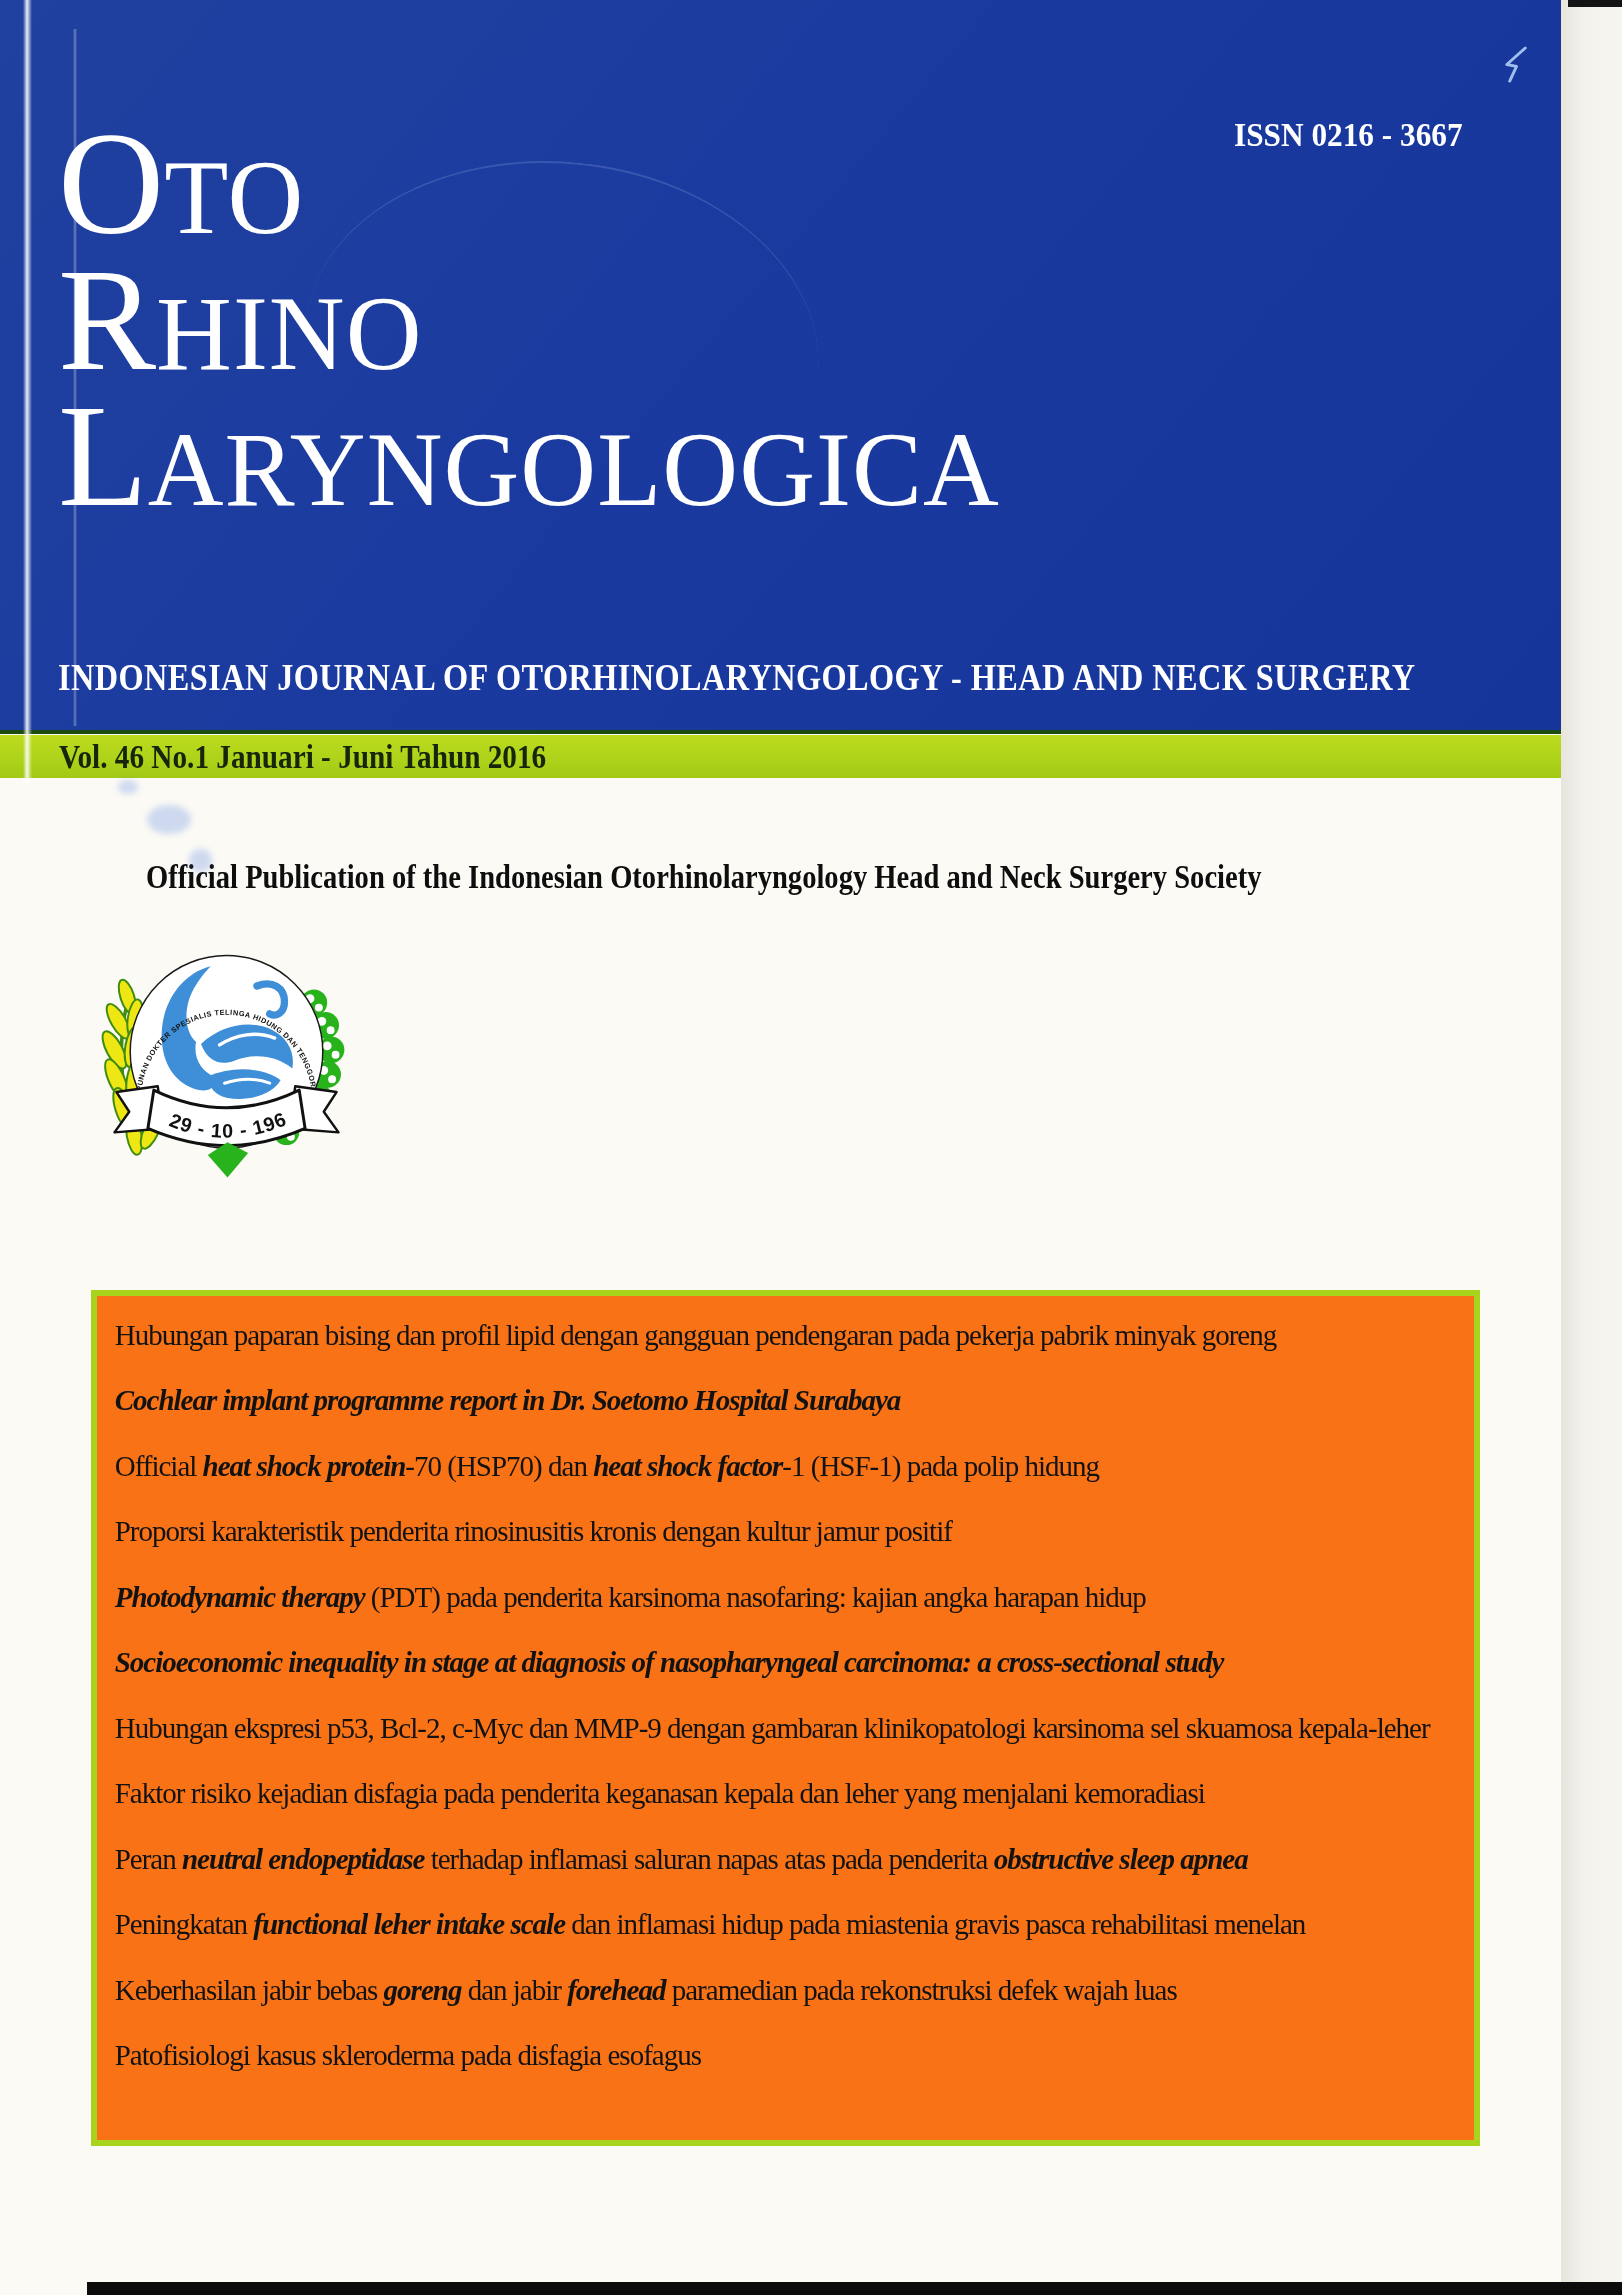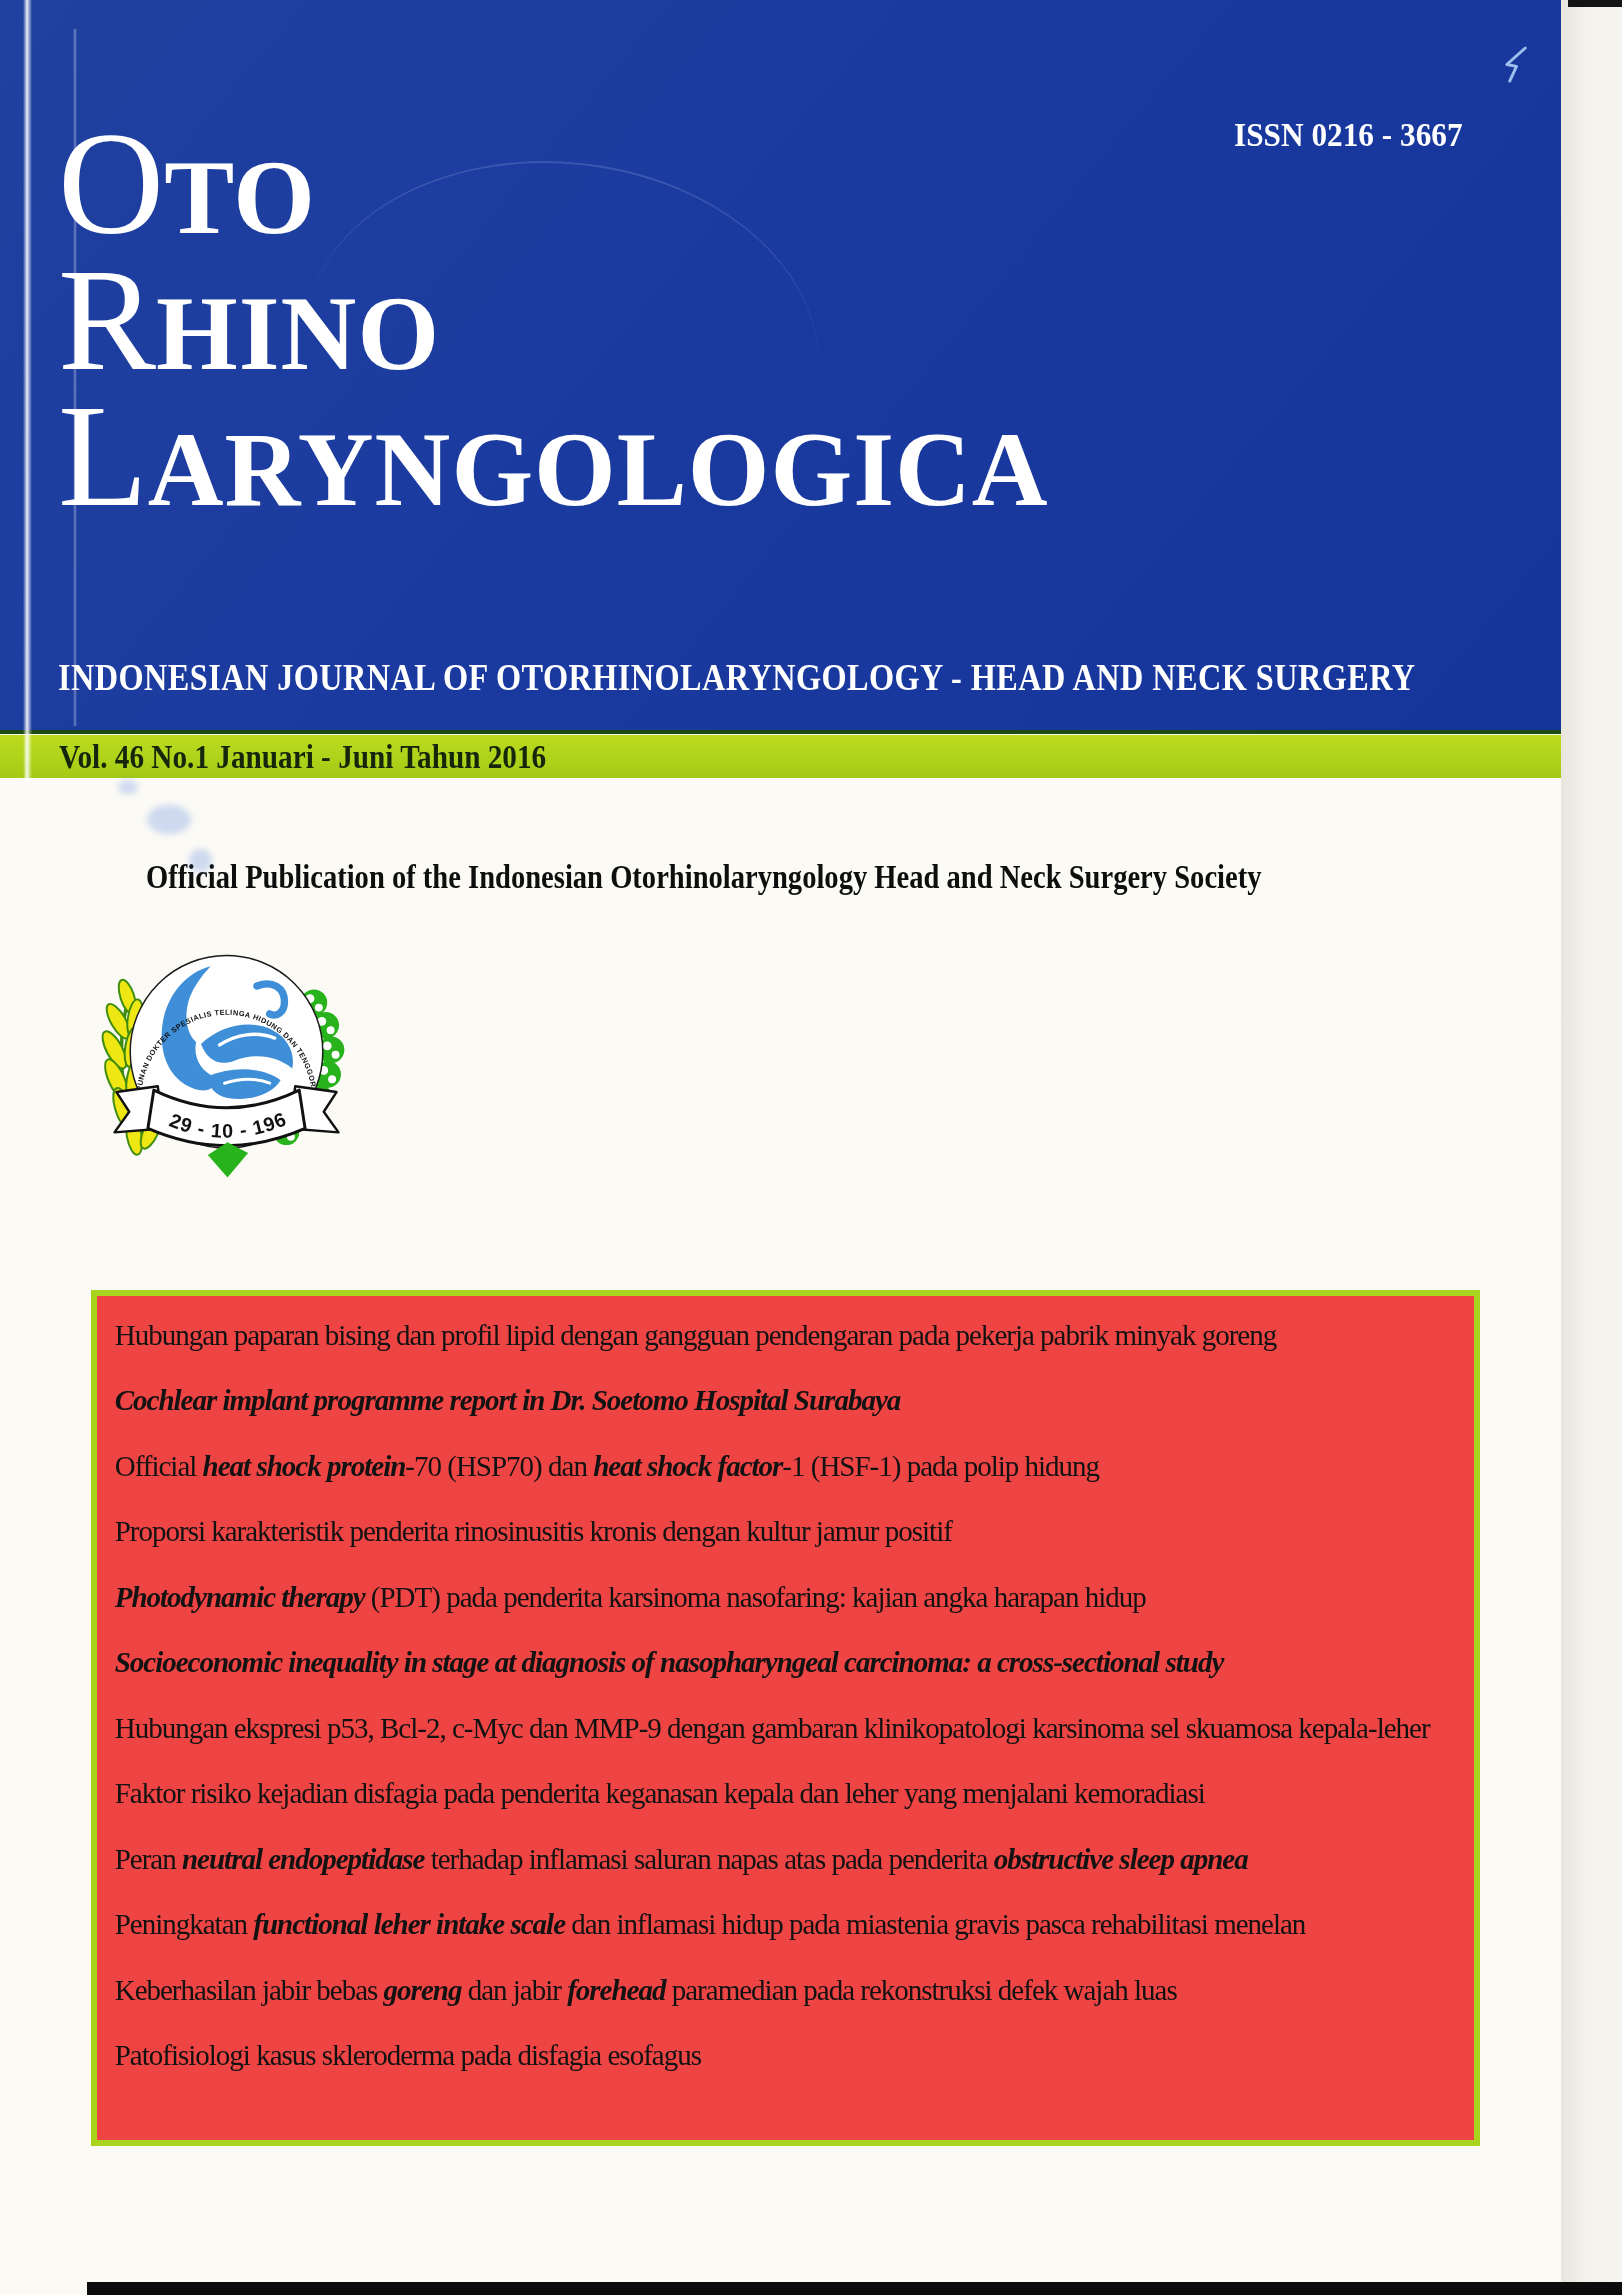--- a/index.html
+++ b/index.html
@@ -12,37 +12,37 @@
   .band-darkline{position:absolute;left:0;top:730px;width:1561px;height:4.4px;background:#1d4c11;}
   .band-green{position:absolute;left:0;top:735px;width:1561px;height:43px;
     background:linear-gradient(180deg,#bcdb1e 0%,#aed31a 55%,#a2c914 100%);}
 
   .issn{position:absolute;left:1234px;top:117px;color:#ffffff;font-weight:700;font-size:34px;
     line-height:36px;white-space:nowrap;transform:scaleX(.92);transform-origin:left center;}
 
   .title-block{position:absolute;left:58px;top:116px;}
   .t-line{height:136px;line-height:136px;white-space:nowrap;color:#ffffff;}
   .t-big{font-size:147px;}
-  .t-small{font-size:105px;letter-spacing:1px;font-weight:bold;}
+  .t-small{font-size:105px;letter-spacing:1px;}
 
   .subtitle{position:absolute;left:58px;top:656px;color:#ffffff;font-weight:700;font-size:38px;
     line-height:42px;white-space:nowrap;letter-spacing:0.5px;transform:scaleX(.85);transform-origin:left center;}
 
   .vol-text{position:absolute;left:59px;top:735px;color:#16260a;font-weight:700;font-size:34px;
     line-height:43px;white-space:nowrap;transform:scaleX(.86);transform-origin:left center;}
 
   .pub-line{position:absolute;left:146px;top:856px;color:#0e0e0e;font-weight:700;font-size:34px;
     line-height:42px;white-space:nowrap;transform:scaleX(.84);transform-origin:left center;}
 
   
   .logo{position:absolute;left:84px;top:928px;}
 
   
   .article-box{position:absolute;left:91px;top:1290px;width:1389px;height:856px;
-    box-sizing:border-box;border:6.4px solid #a9d41d;background:#ef4444;
+    box-sizing:border-box;border:6.4px solid #a9d41d;background:#f97316;
     padding:19.6px 19.6px 0 17.7px;}
   .article{font-size:29px;line-height:39px;letter-spacing:-1px;color:#121212;margin-bottom:26.5px;}
   .article .it{font-style:italic;font-weight:bold;}
 
   
   .right-band{position:absolute;left:1561px;top:0;width:62px;height:2295px;
     background:linear-gradient(90deg,#e7e5dc 0%,#f3f2ec 40%,#f6f5f0 100%);}
   .corner-black{position:absolute;left:1568px;top:0;width:55px;height:6.9px;background:#141414;}
   .bottom-strip{position:absolute;left:87px;top:2282px;width:1536px;height:13.2px;background:#0c0c0c;}
   .crease-1{position:absolute;left:22.6px;top:0;width:9.8px;height:783px;

